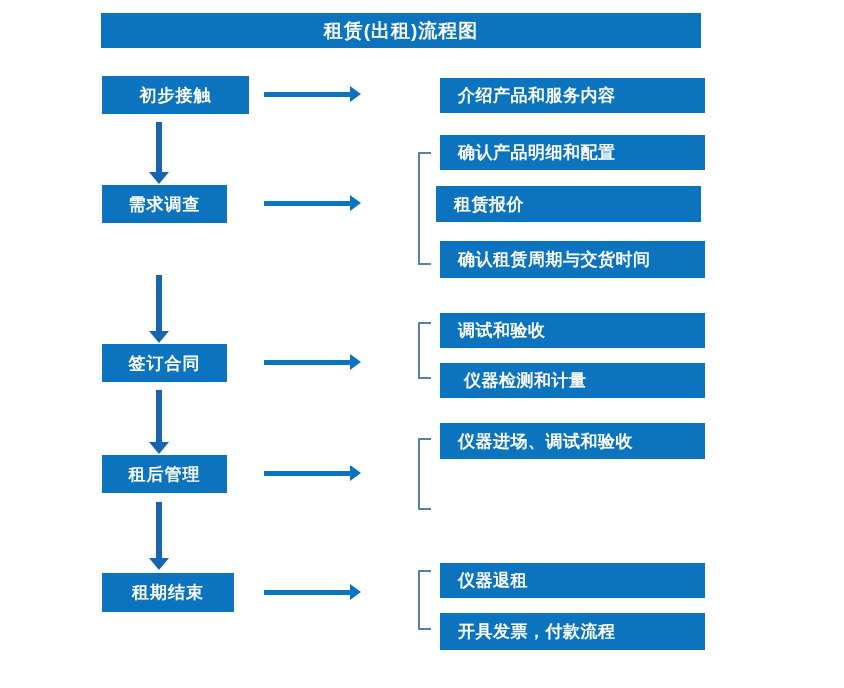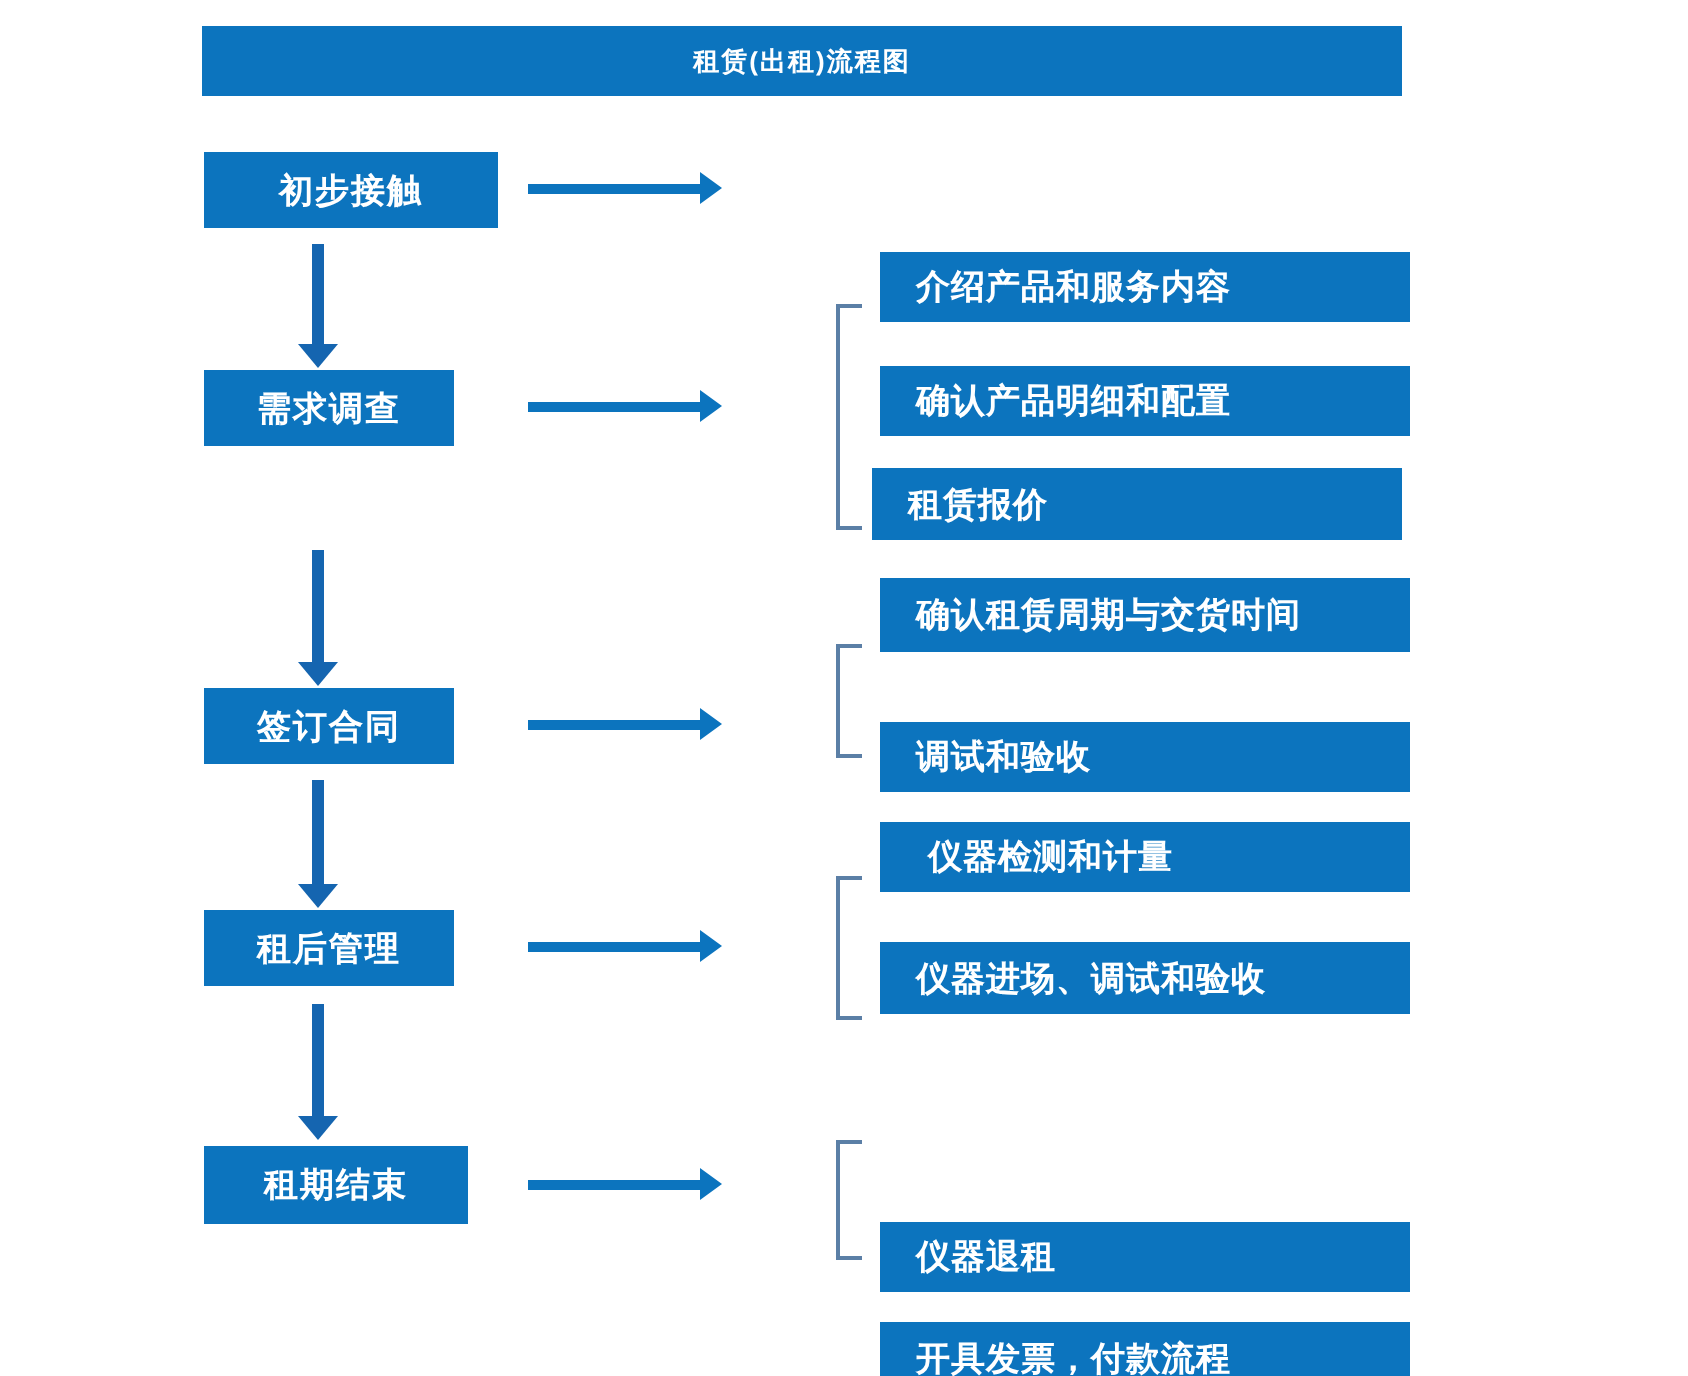--- a/index.html
+++ b/index.html
@@ -24,21 +24,21 @@
   }
 
   .title-banner {
     position: absolute;
     left: 101px;
     top: 13px;
     width: 600px;
     height: 35px;
     background: #0c74be;
     color: #ffffff;
-    font-size: 13px;
+    font-size: 19px;
     font-weight: bold;
     display: flex;
     align-items: center;
     justify-content: center;
     letter-spacing: 1px;
   }
 
   .stage-box {
     position: absolute;
     background: #0c74be;
@@ -56,21 +56,20 @@
     background: #0c74be;
     color: #ffffff;
     font-size: 17px;
     font-weight: bold;
     display: flex;
     align-items: center;
     justify-content: flex-start;
     padding-left: 18px;
     box-sizing: border-box;
     letter-spacing: 0.5px;
-    margin-top: 48px;
   }
 
   
   .h-arrow {
     position: absolute;
     height: 18px;
   }
   .h-arrow .shaft {
     position: absolute;
     left: 0;

